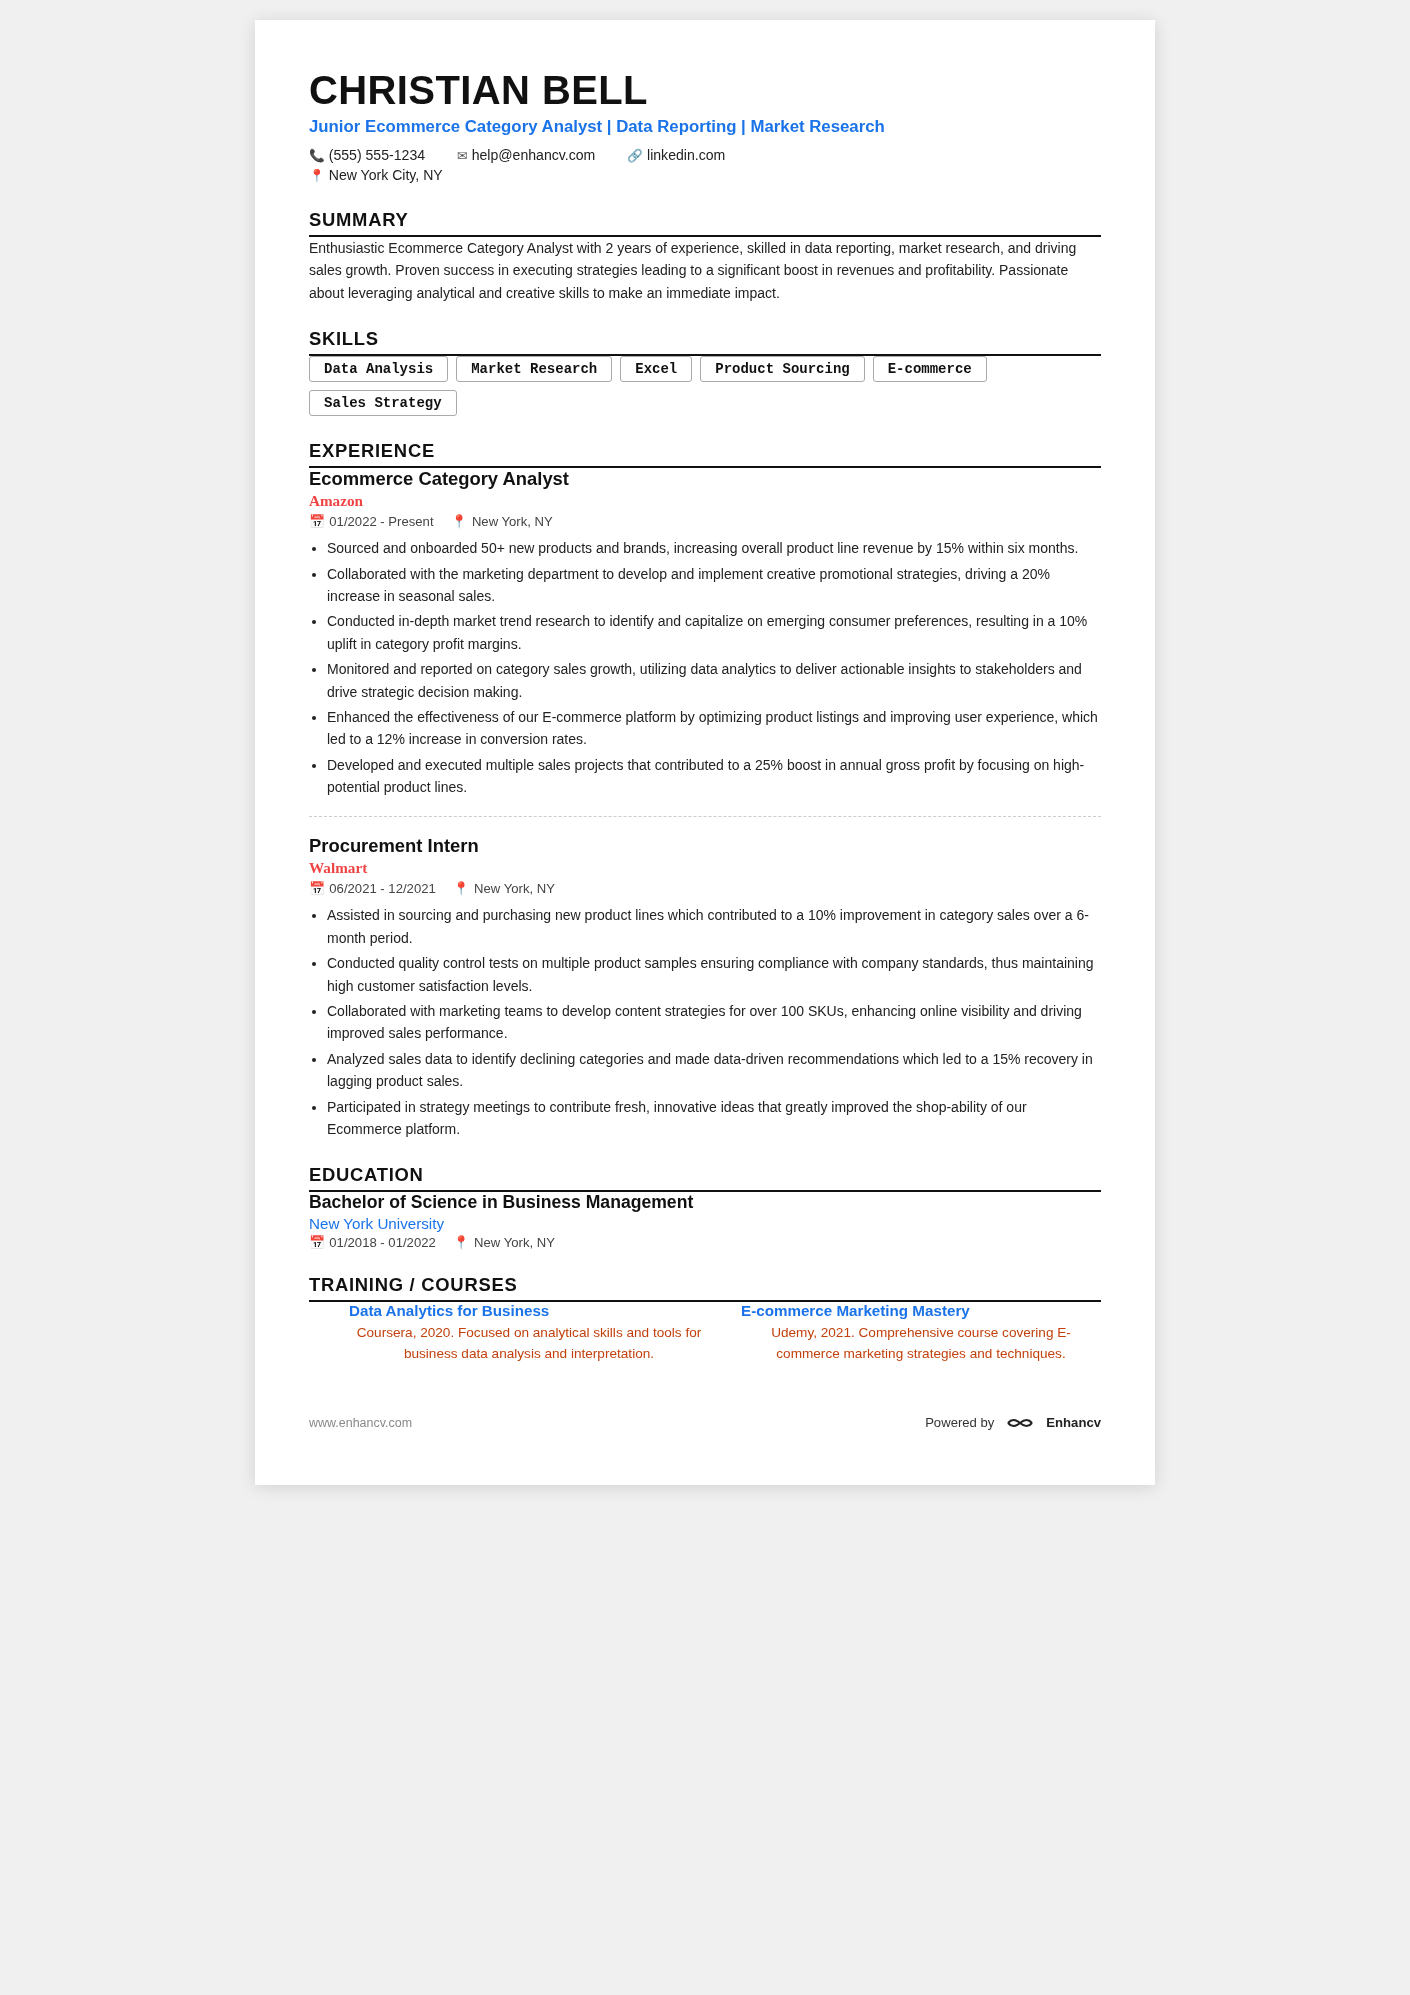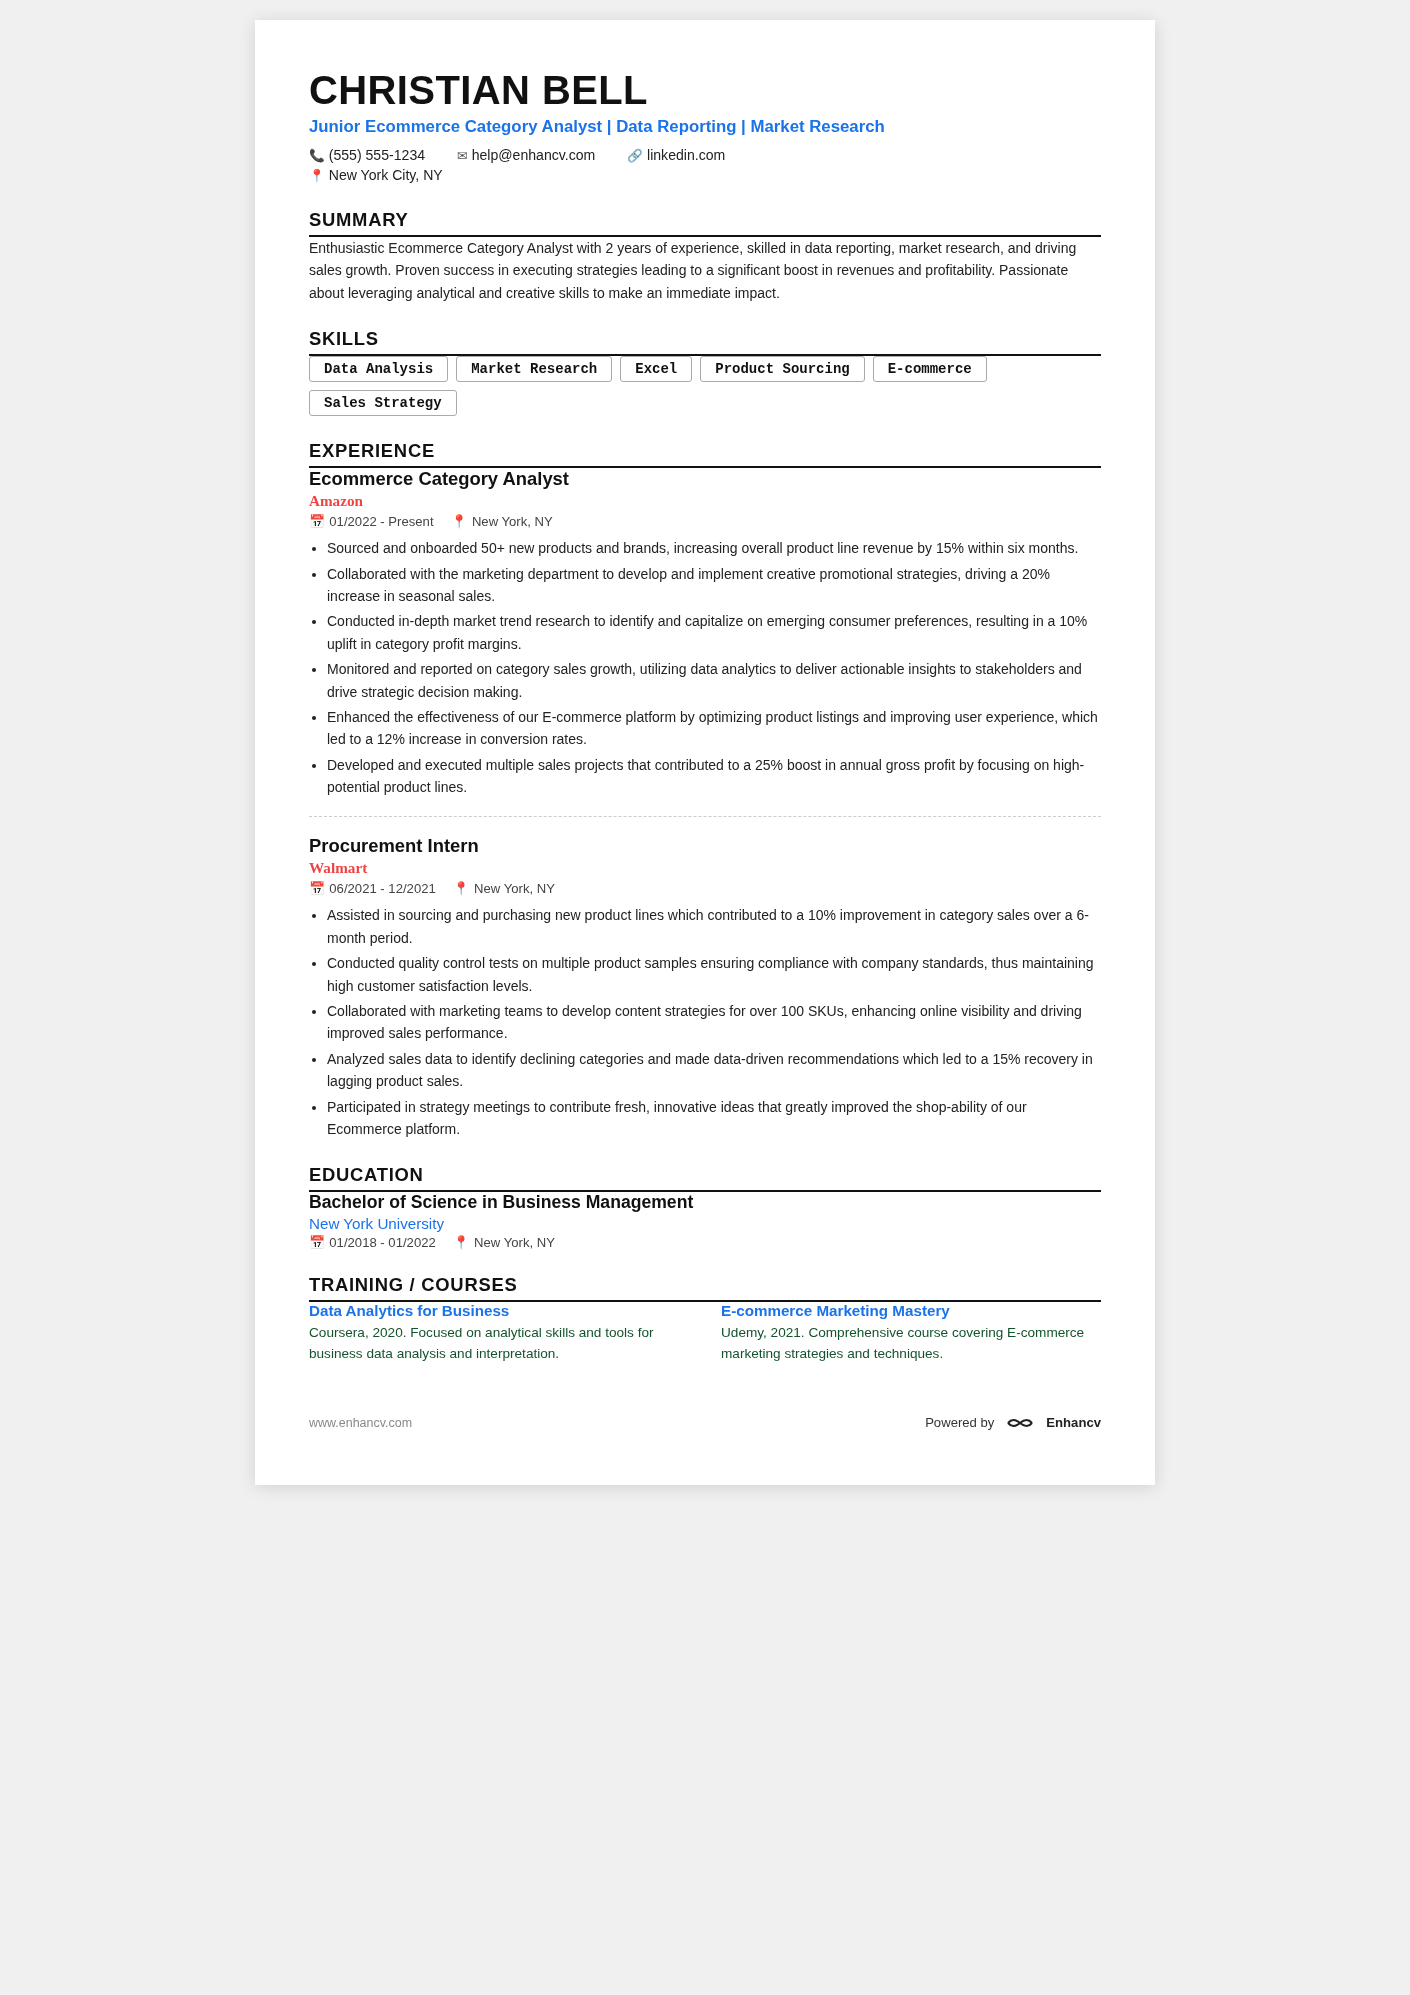--- a/index.html
+++ b/index.html
@@ -137,31 +137,33 @@
     .edu-school {
       font-size: 0.95rem;
       font-weight: 400;
       color: #1a73e8;
       margin-bottom: 3px;
     }
     .training-grid {
       display: grid;
       grid-template-columns: 1fr 1fr;
       gap: 18px 32px;
+      margin-left: 40px;
     }
     .training-item-title {
       font-size: 0.95rem;
       font-weight: 700;
       color: #1a73e8;
       margin-bottom: 3px;
     }
     .training-item-desc {
       font-size: 0.85rem;
-      color: #14532d;
+      color: #c2410c;
       line-height: 1.55;
+      text-align: center;
     }
     .footer {
       display: flex;
       justify-content: space-between;
       align-items: center;
       margin-top: 40px;
       padding-top: 10px;
       font-size: 0.78rem;
       color: #888;
     }

